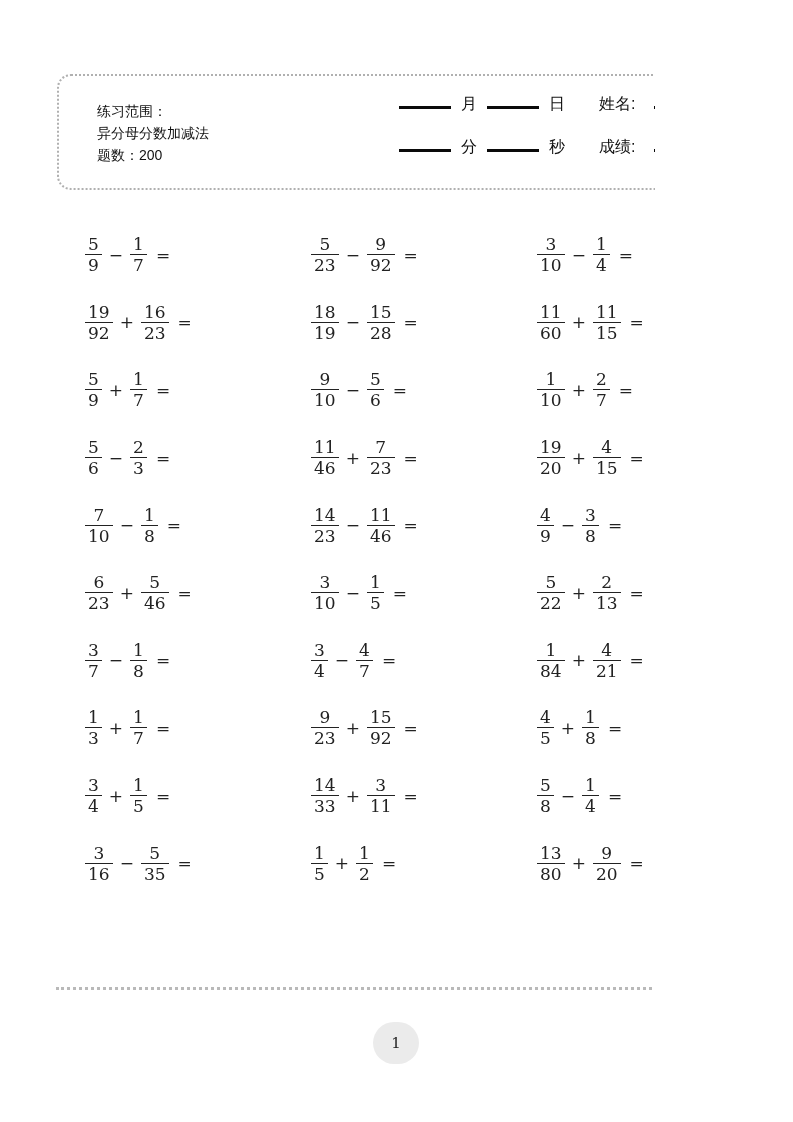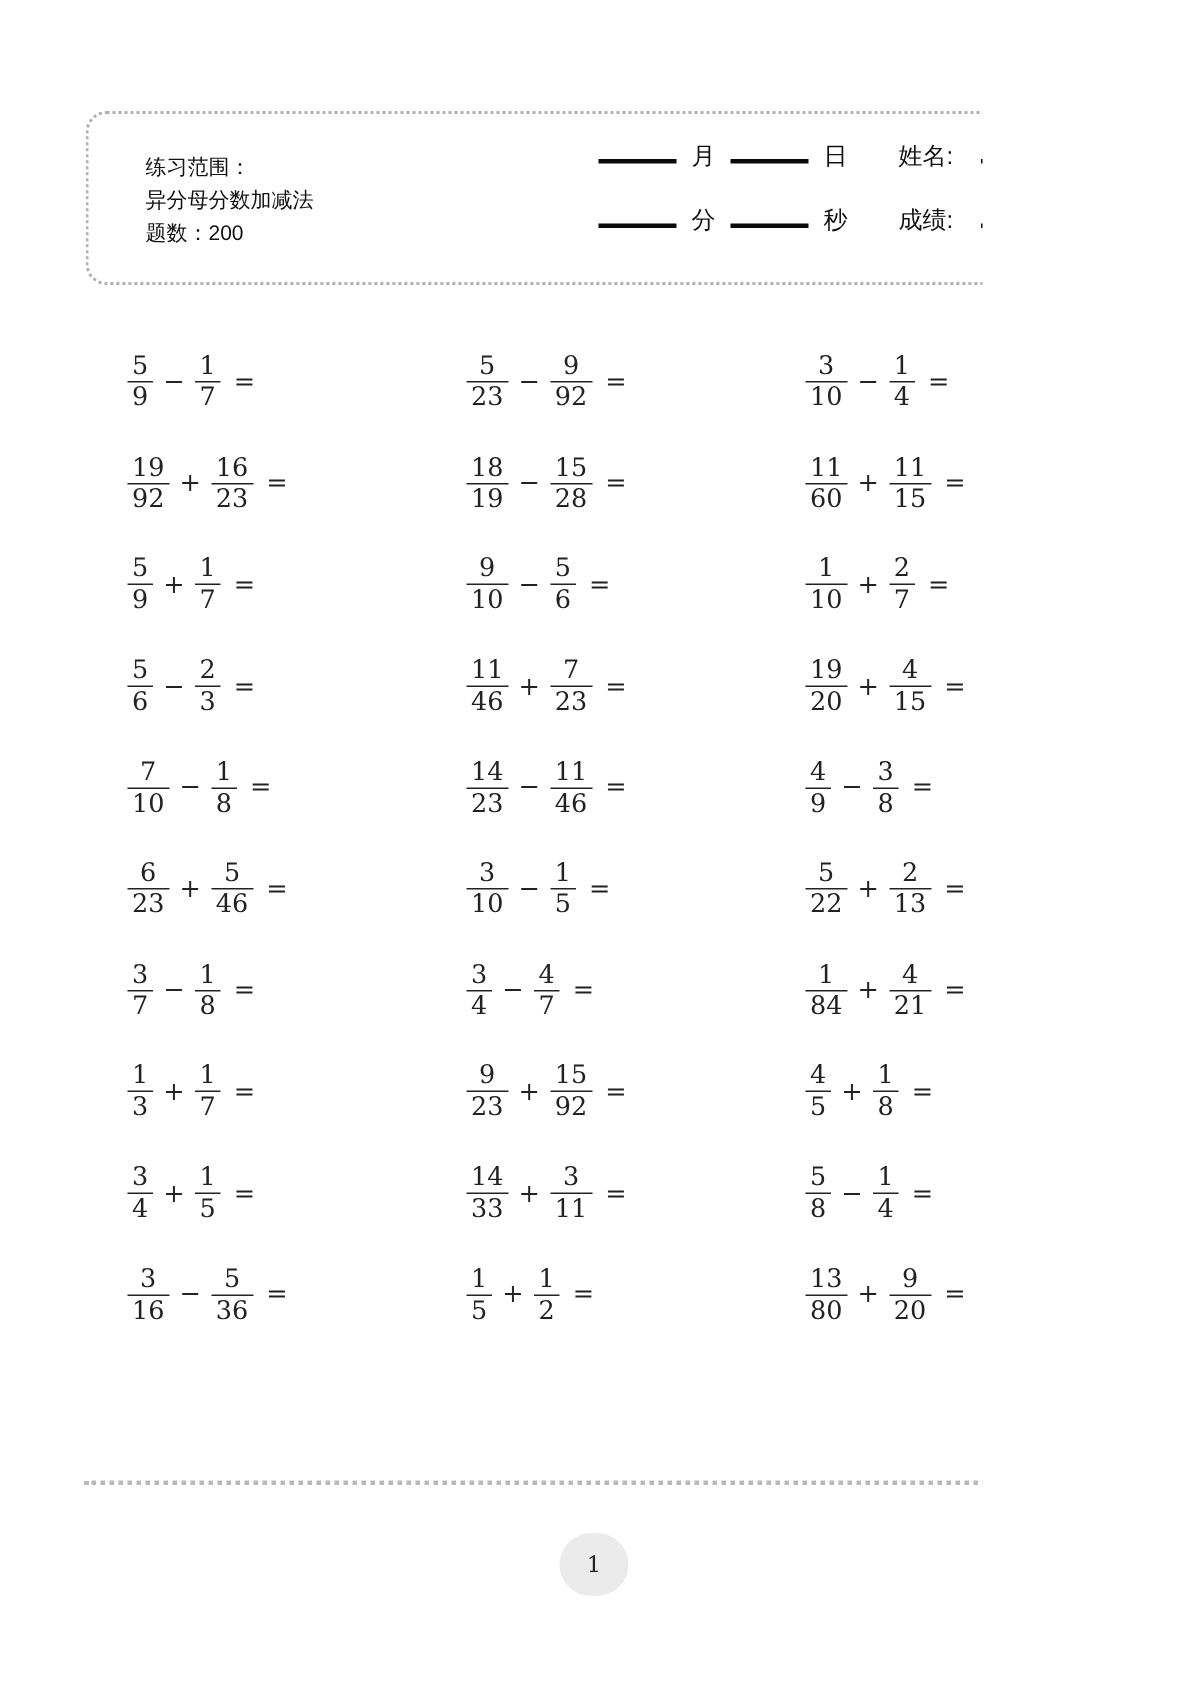--- a/index.html
+++ b/index.html
@@ -460,21 +460,21 @@
         <span class="eq">=</span>
       </div>
       <div class="prob">
         <span class="frac">
           <span class="num">3</span>
           <span class="den">16</span>
         </span>
         <span class="op">−</span>
         <span class="frac">
           <span class="num">5</span>
-          <span class="den">36</span>
+          <span class="den">35</span>
         </span>
         <span class="eq">=</span>
       </div>
       <div class="prob">
         <span class="frac">
           <span class="num">1</span>
           <span class="den">5</span>
         </span>
         <span class="op">+</span>
         <span class="frac">

